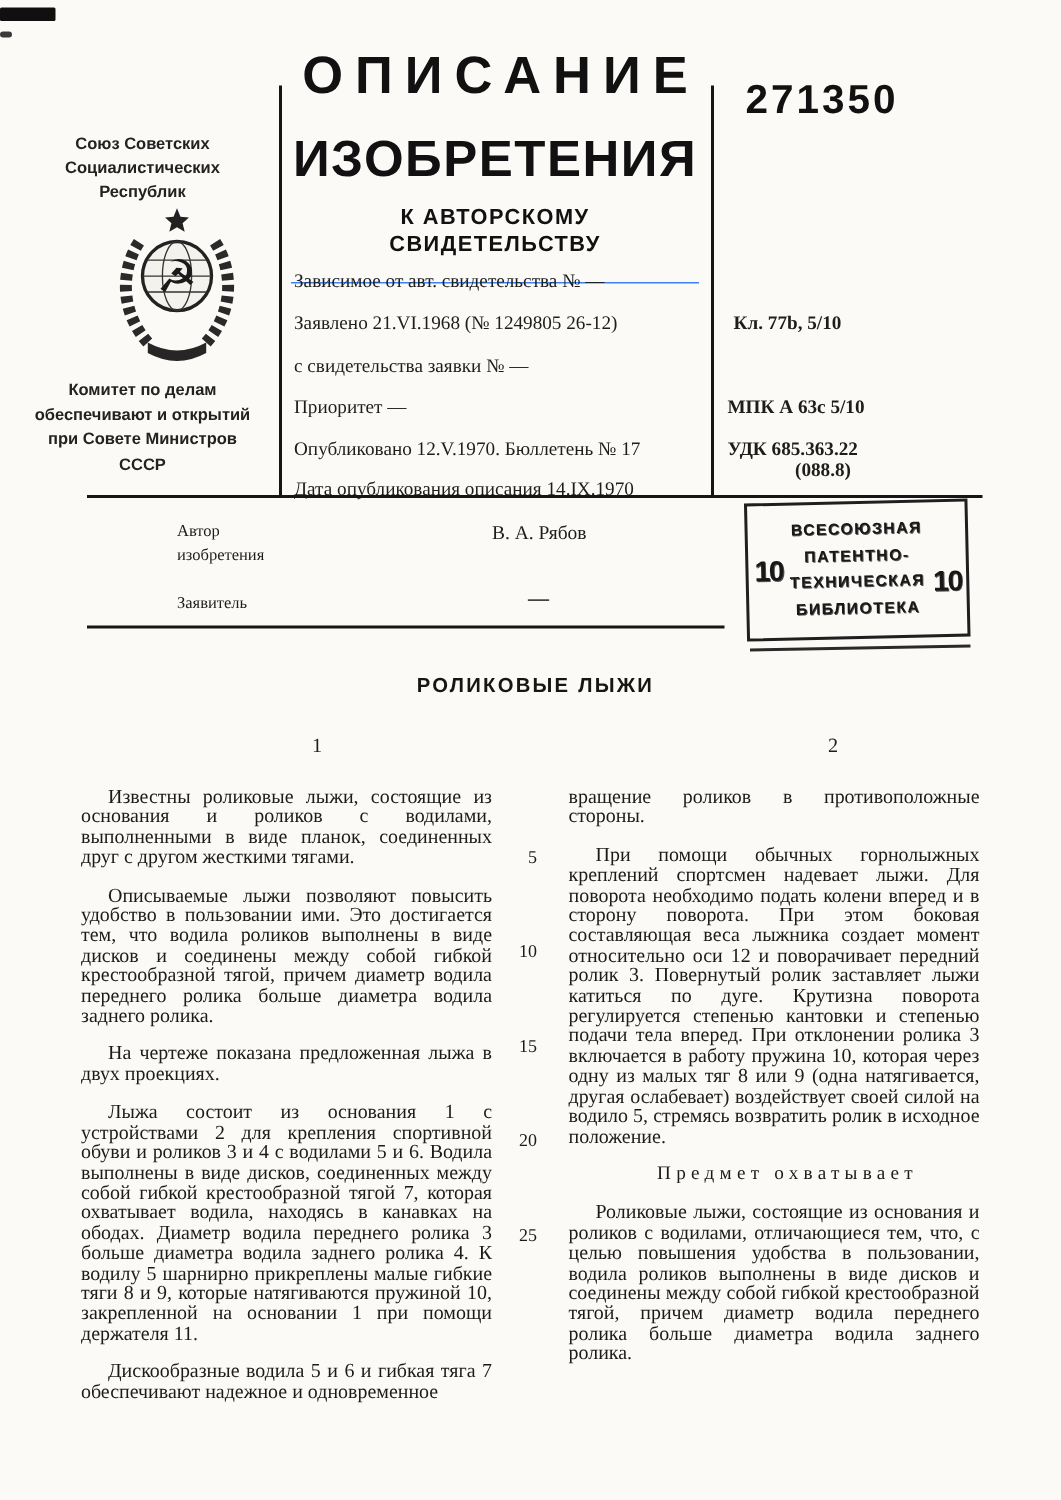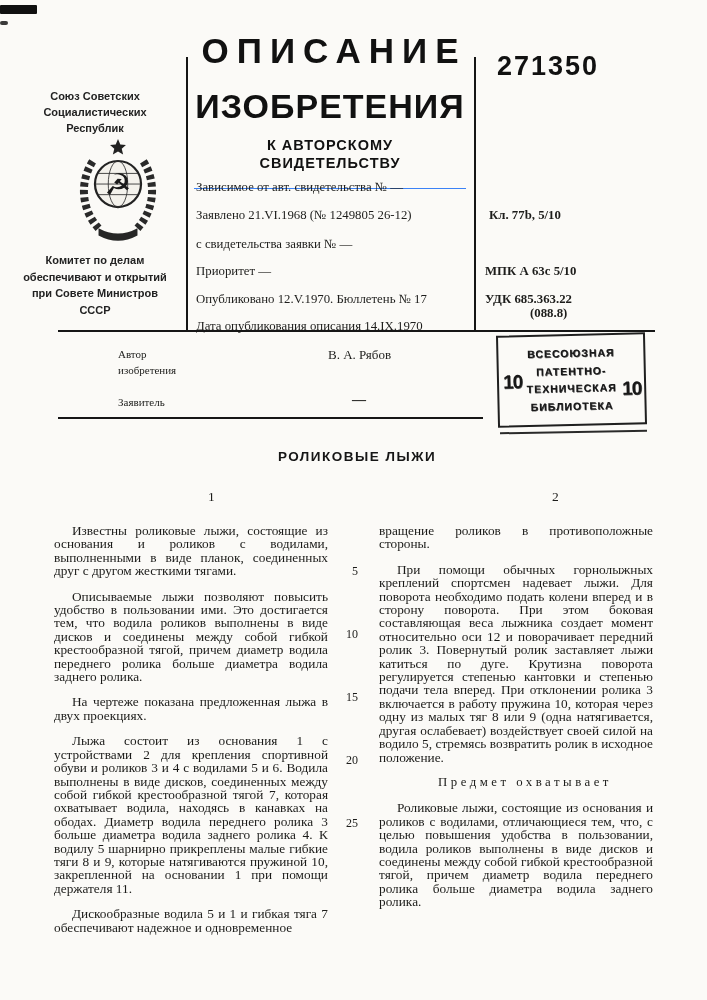--- a/index.html
+++ b/index.html
@@ -154,21 +154,21 @@
   <div class="abs invention-title">РОЛИКОВЫЕ ЛЫЖИ</div>
 
   <div class="abs section-number sn1">1</div>
   <div class="abs section-number sn2">2</div>
 
   <div class="abs body-col col1">
     <p>Известны роликовые лыжи, состоящие из основания и роликов с водилами, выполненными в виде планок, соединенных друг с другом жесткими тягами.</p>
     <p>Описываемые лыжи позволяют повысить удобство в пользовании ими. Это достигается тем, что водила роликов выполнены в виде дисков и соединены между собой гибкой крестообразной тягой, причем диаметр водила переднего ролика больше диаметра водила заднего ролика.</p>
     <p>На чертеже показана предложенная лыжа в двух проекциях.</p>
     <p>Лыжа состоит из основания 1 с устройствами 2 для крепления спортивной обуви и роликов 3 и 4 с водилами 5 и 6. Водила выполнены в виде дисков, соединенных между собой гибкой крестообразной тягой 7, которая охватывает водила, находясь в канавках на ободах. Диаметр водила переднего ролика 3 больше диаметра водила заднего ролика 4. К водилу 5 шарнирно прикреплены малые гибкие тяги 8 и 9, которые натягиваются пружиной 10, закрепленной на основании 1 при помощи держателя 11.</p>
-    <p>Дискообразные водила 5 и 1 и гибкая тяга 7 обеспечивают надежное и одновременное</p>
+    <p>Дискообразные водила 5 и 6 и гибкая тяга 7 обеспечивают надежное и одновременное</p>
   </div>
 
   <div class="abs body-col col2">
     <p class="no-indent">вращение роликов в противоположные стороны.</p>
     <p>При помощи обычных горнолыжных креплений спортсмен надевает лыжи. Для поворота необходимо подать колени вперед и в сторону поворота. При этом боковая составляющая веса лыжника создает момент относительно оси 12 и поворачивает передний ролик 3. Повернутый ролик заставляет лыжи катиться по дуге. Крутизна поворота регулируется степенью кантовки и степенью подачи тела вперед. При отклонении ролика 3 включается в работу пружина 10, которая через одну из малых тяг 8 или 9 (одна натягивается, другая ослабевает) воздействует своей силой на водило 5, стремясь возвратить ролик в исходное положение.</p>
     <p class="claims-heading">Предмет охватывает</p>
     <p>Роликовые лыжи, состоящие из основания и роликов с водилами, отличающиеся тем, что, с целью повышения удобства в пользовании, водила роликов выполнены в виде дисков и соединены между собой гибкой крестообразной тягой, причем диаметр водила переднего ролика больше диаметра водила заднего ролика.</p>
   </div>
 
   <div class="abs lnum lnum-col ln0">5</div>

